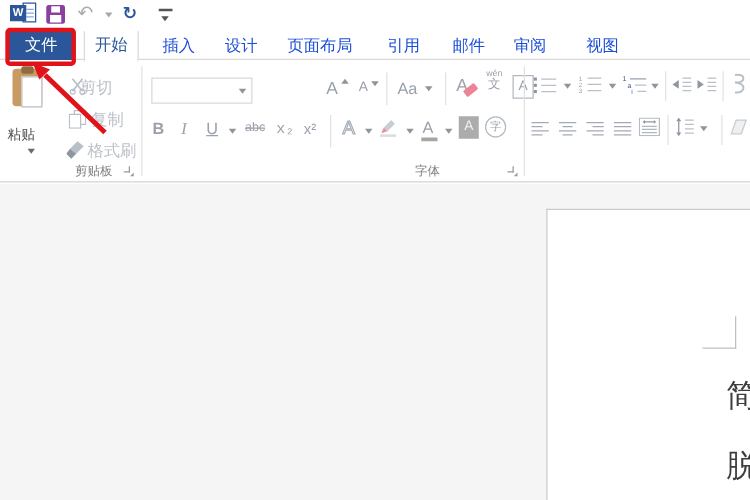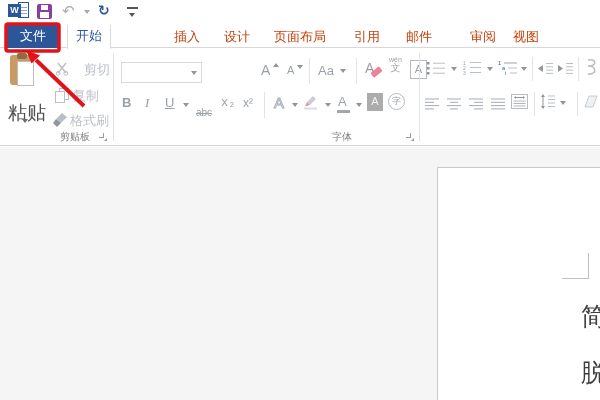--- a/index.html
+++ b/index.html
@@ -21,21 +21,21 @@
   .glyph-redo{font-size:14px;color:#2b579a;font-weight:bold;line-height:15px;}
   .qat-caret{width:11px;height:10px;border-top:2px solid #555;}
   .qat-caret:after{content:"";position:absolute;left:2px;top:4px;border-left:3.5px solid transparent;
         border-right:3.5px solid transparent;border-top:4px solid #555;}
   
   #tabrow{left:0;top:22px;width:600px;height:26px;background:#fff;border-bottom:1px solid #d8d8d8;}
   .filetab{left:6px;top:3px;width:54px;height:23px;background:#2b579a;color:#fff;font-size:13px;
         text-align:center;line-height:22px;z-index:2;}
   .hometab{left:67px;top:3px;width:44px;height:24px;background:#fff;border-left:1px solid #d9d9d9;
         border-right:1px solid #d9d9d9;color:#2b579a;font-size:13px;text-align:center;line-height:22px;z-index:2;}
-  .tab{top:6px;font-size:13px;color:#c2410c;white-space:nowrap;margin-left:44px;}
+  .tab{top:6px;font-size:13px;color:#1d4ed8;white-space:nowrap;}
   
   #ribbon{left:0;top:48px;width:600px;height:98px;background:#fff;border-bottom:1px solid #d4d4d4;}
   .vdiv{width:1px;background:#e2e2e2;}
   .grplbl{font-size:10px;color:#7e7e7e;text-align:right;white-space:nowrap;}
   .launch{width:8px;height:8px;}
   .launch i{position:absolute;left:0;top:0;width:5px;height:5px;border-right:1px solid #9a9a9a;border-bottom:1px solid #9a9a9a;}
   .launch b{position:absolute;right:0;bottom:0;width:0;height:0;border-top:3px solid transparent;
         border-left:3px solid transparent;border-bottom:3px solid #9a9a9a;}
   .car{width:0;height:0;border-left:3px solid transparent;border-right:3px solid transparent;
        border-top:4px solid #8f959d;}
@@ -84,43 +84,43 @@
   <div class="abs qat-caret qat-btn" style="left:127px;top:7px;"></div>
 
   <div id="tabrow" class="abs">
     <div class="abs hometab">开始</div>
     <div class="abs filetab">文件</div>
     <div class="abs tab" style="left:130px;">插入</div>
     <div class="abs tab" style="left:180px;">设计</div>
     <div class="abs tab" style="left:230px;">页面布局</div>
     <div class="abs tab" style="left:310px;">引用</div>
     <div class="abs tab" style="left:362px;">邮件</div>
-    <div class="abs tab" style="left:426px;">审阅</div>
+    <div class="abs tab" style="left:411px;">审阅</div>
     <div class="abs tab" style="left:469px;">视图</div>
   </div>
 
   <div id="ribbon" class="abs">
 
     <div class="abs" style="left:10px;top:7px;">
       <div class="paste-body">
         <span class="paste-clip"></span>
           <span class="paste-page"></span>
       </div>
     </div>
-    <div class="abs" style="left:6px;top:52px;width:40px;text-align:right;font-size:19px;color:#4f4f4f;">粘贴</div>
+    <div class="abs" style="left:6px;top:52px;width:40px;text-align:left;font-size:11px;color:#4f4f4f;">粘贴</div>
     <div class="abs car" style="left:22px;top:71px;border-top-color:#6b6b6b;"></div>
 
     <div class="abs" style="left:55px;top:14px;">
       <svg width="14" height="14">
           <path d="M3 1 L11 11 M11 1 L3 11" stroke="#b9bfc7" stroke-width="1.4" fill="none"></path>
       <circle cx="3.2" cy="11.3" r="1.9" fill="none" stroke="#b9bfc7"></circle>
           <circle cx="10.8" cy="11.3" r="1.9" fill="none" stroke="#b9bfc7"></circle>
         </svg>
     </div>
-    <div class="abs dislbl" style="left:84px;top:13px;">剪切</div>
+    <div class="abs dislbl" style="left:64px;top:13px;">剪切</div>
 
     <div class="abs" style="left:55px;top:40px;">
       <svg width="14" height="15">
           <rect x="4.5" y="0.5" width="9" height="11" fill="#fff" stroke="#b9bfc7"></rect>
       <rect x="0.5" y="3.5" width="9" height="11" fill="#fff" stroke="#b9bfc7"></rect>
         </svg>
     </div>
     <div class="abs dislbl" style="left:73px;top:39px;">复制</div>
 
     <div class="abs" style="left:53px;top:64px;">
@@ -159,21 +159,21 @@
     <div class="abs dis" style="left:389px;top:8px;text-align:center;line-height:1;">
       <div style="font-size:7px;">wén</div>
       <div style="font-size:10px;">文</div>
     </div>
     <div class="abs sqA" style="left:410px;top:12px;width:17px;height:19px;font-size:11px;line-height:17px;"><span>A</span></div>
 
     <div class="abs dis" style="left:122px;top:47px;font-size:13px;font-weight:bold;">B</div>
     <div class="abs dis" style="left:145px;top:47px;font-size:13px;font-style:italic;font-family:'Liberation Serif','DejaVu Serif',serif;">I</div>
     <div class="abs dis" style="left:165px;top:47px;font-size:13px;text-decoration:underline;">U</div>
     <div class="abs car" style="left:183px;top:55px;"></div>
-    <div class="abs dis" style="left:196px;top:59px;font-size:10px;text-decoration:line-through;">abc</div>
+    <div class="abs dis" style="left:196px;top:49px;font-size:10px;text-decoration:line-through;">abc</div>
     <div class="abs dis" style="left:221px;top:48px;font-size:12px;font-family:Liberation Mono, monospace;">x₂</div>
     <div class="abs dis" style="left:243px;top:48px;font-size:12px;">x²</div>
     <div class="abs vdiv" style="left:264px;top:44px;height:26px;"></div>
     <div class="abs" style="left:274px;top:46px;font-size:15px;color:#fdfdfd;-webkit-text-stroke:0.9px #a5acb6;">A</div>
     <div class="abs car" style="left:292px;top:55px;"></div>
     <div class="abs" style="left:303px;top:46px;">
       <svg width="17" height="16">
           <polygon points="4,8 10,2 13,5 7,11" fill="#c9ced5"></polygon>
       <polygon points="4,8 7,11 2,12.5" fill="#e8909f"></polygon>
           <rect x="1" y="13.5" width="13" height="2" fill="#d9dde2"></rect>

